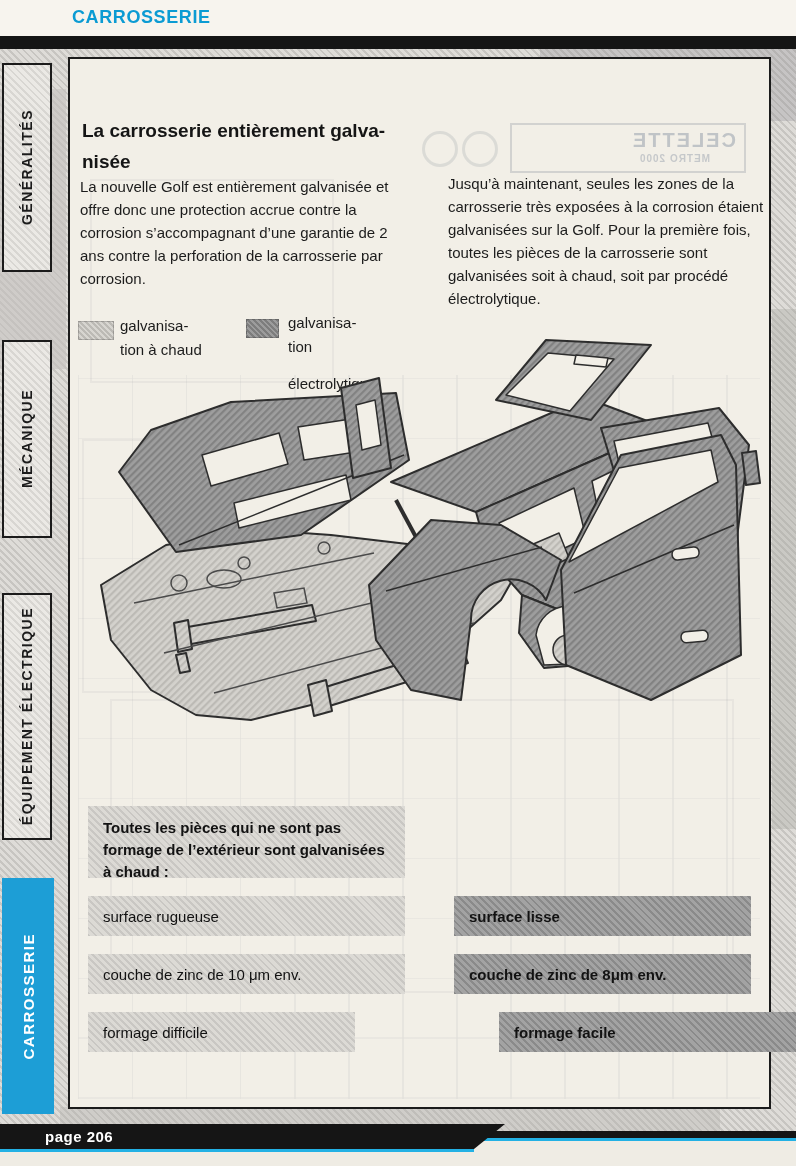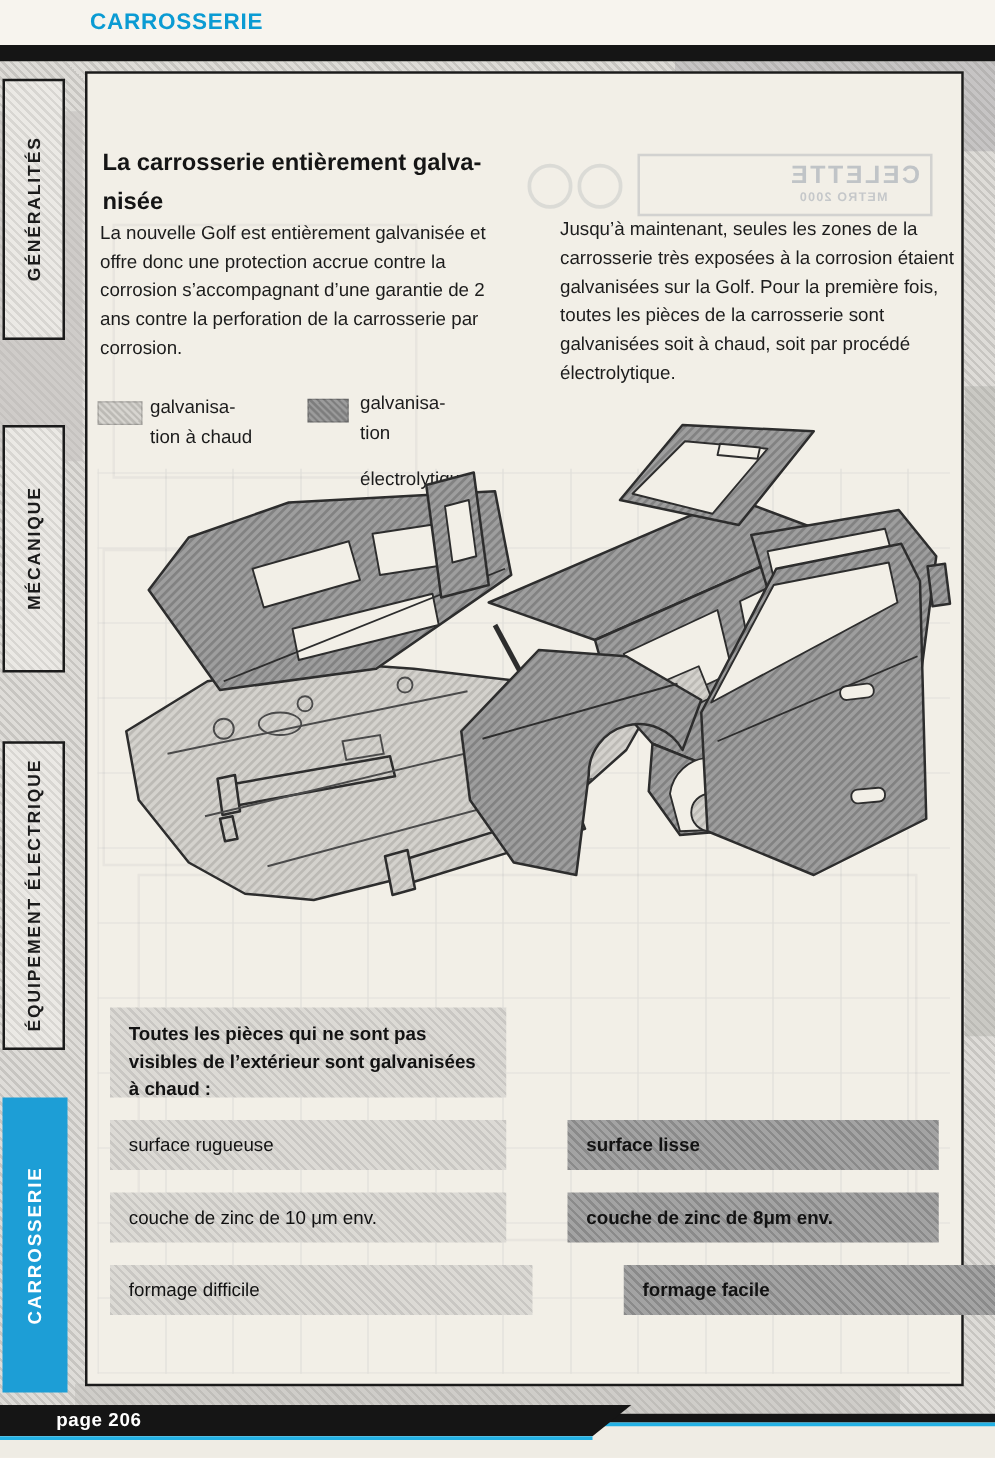--- a/index.html
+++ b/index.html
@@ -209,25 +209,25 @@
 
     <g stroke="#2d2d2d" stroke-width="2" stroke-linejoin="round">
       <path d="M487 237 L547 122 L647 102 L662 132 L667 322 L577 367 L492 332 Z" fill="url(#hD)"></path>
       <path d="M545 135 L637 117 L644 149 L495 229 Z" fill="#f2efe7" stroke-width="1.5"></path>
       <path d="M500 260 L660 192" fill="none" stroke-width="1.5"></path>
       <rect x="598" y="215" width="27" height="11" rx="5" fill="#f2efe7" stroke-width="1.5" transform="rotate(-7 611 220)"></rect>
       <rect x="607" y="298" width="27" height="11" rx="5" fill="#f2efe7" stroke-width="1.5" transform="rotate(-5 620 303)"></rect>
     </g>
   </svg>
 
-  <div class="abs cmp-header box-light" style="left:18px;top:747px;width:317px;height:72px;">Toutes les pièces qui ne sont pas visibles de l’extérieur sont galvanisées à chaud :</div>
+  <div class="abs cmp-header box-light" style="left:18px;top:747px;width:317px;height:72px;">Toutes les pièces qui ne sont pas formage de l’extérieur sont galvanisées à chaud :</div>
 
   <div class="abs cmp-row box-light" style="left:18px;top:837px;width:317px;">surface rugueuse</div>
   <div class="abs cmp-row box-light" style="left:18px;top:895px;width:317px;">couche de zinc de 10 μm env.</div>
-  <div class="abs cmp-row box-light" style="left:18px;top:953px;width:338px;">formage difficile</div>
+  <div class="abs cmp-row box-light" style="left:18px;top:953px;width:267px;">formage difficile</div>
 
   <div class="abs cmp-row box-dark bold" style="left:384px;top:837px;width:297px;">surface lisse</div>
   <div class="abs cmp-row box-dark bold" style="left:384px;top:895px;width:297px;">couche de zinc de 8μm env.</div>
   <div class="abs cmp-row box-dark bold" style="left:384px;top:953px;width:297px;margin-left:45px;">formage facile</div>
 </div>
 
 <div class="abs footer-thin"></div>
 <div class="abs footer-cyan-right"></div>
 <div class="abs footer-bar"></div>
 <div class="abs footer-cyan-left"></div>

